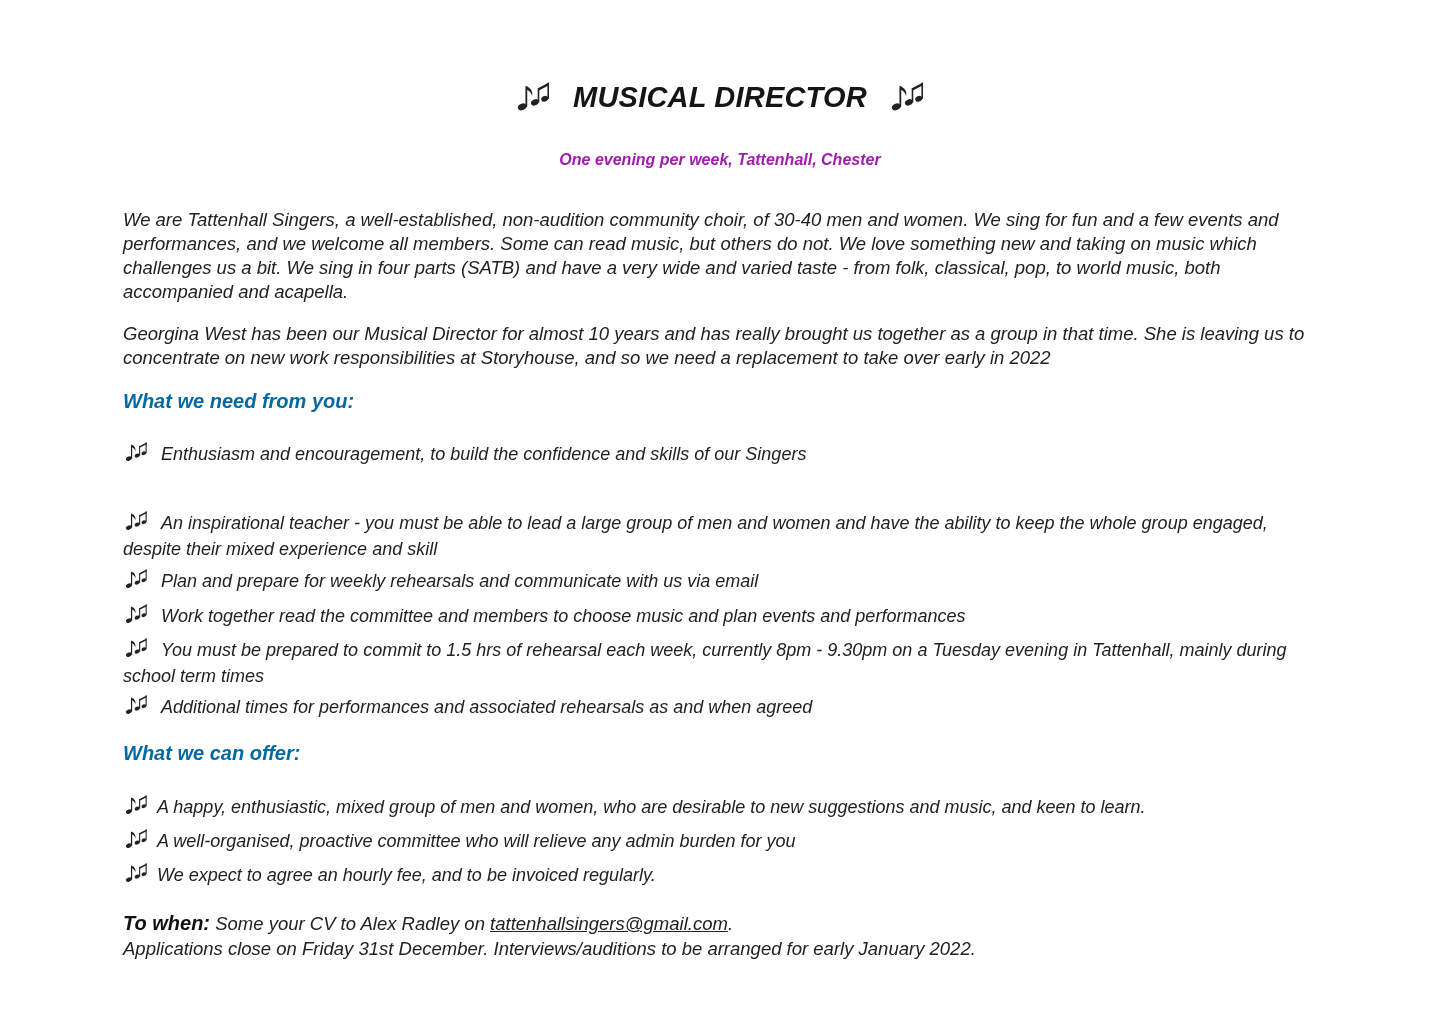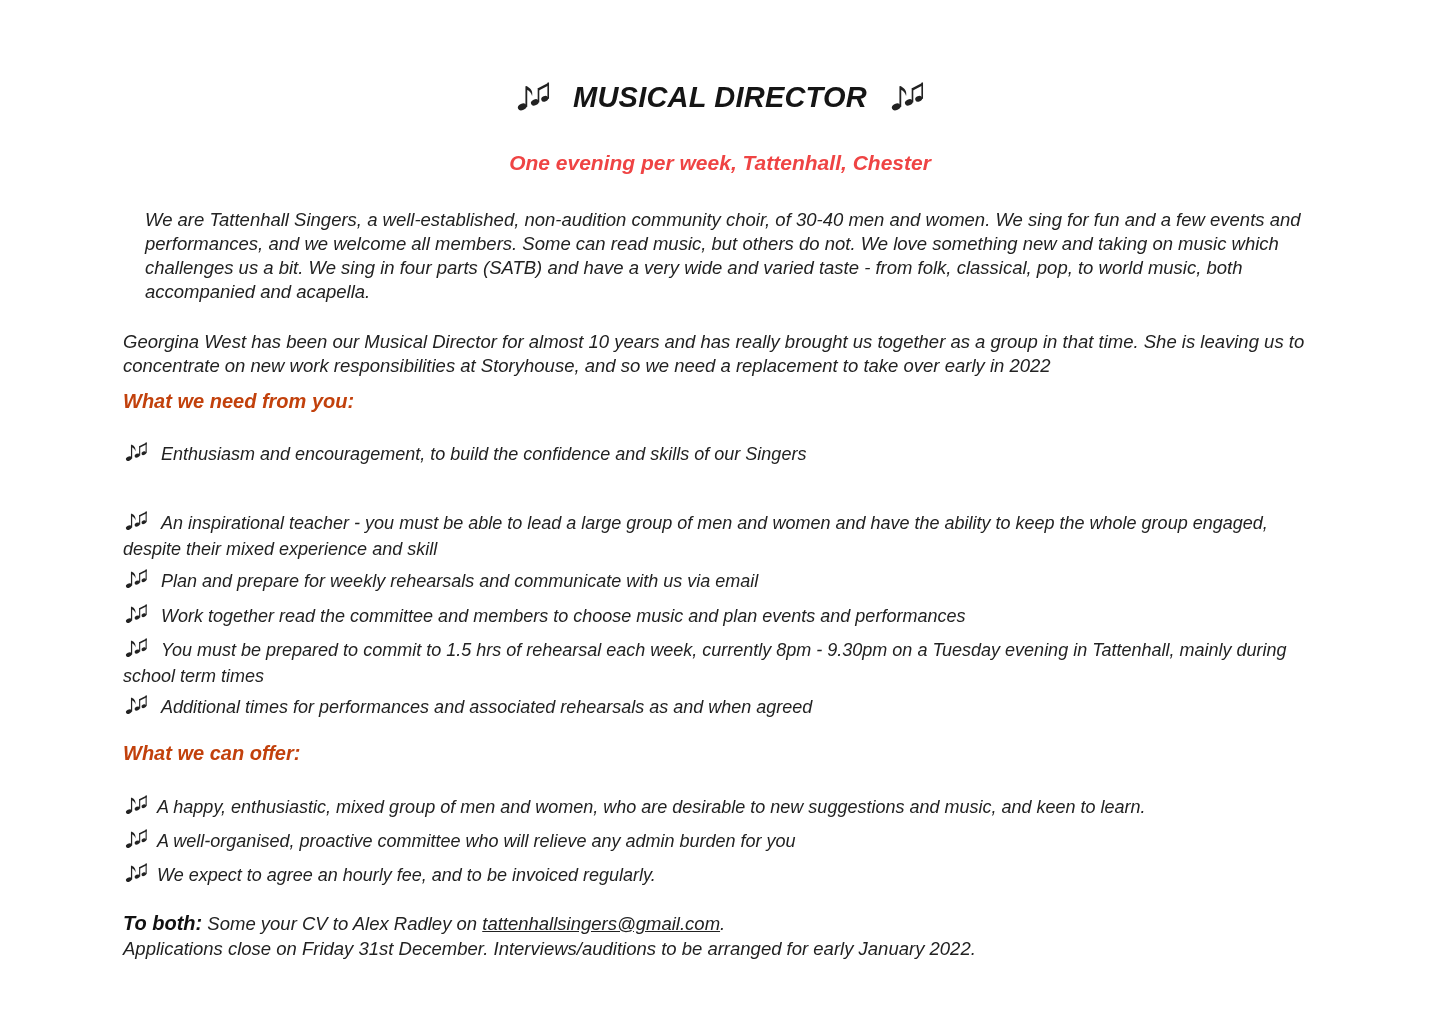--- a/index.html
+++ b/index.html
@@ -10,30 +10,30 @@
   .page { position: absolute; left: 0; top: 16px; width: 1336px; height: 1018px; font-style: italic; }
   .title-row {
     position: absolute; top: 62px; left: 0; width: 1440px;
     display: flex; justify-content: center; align-items: center; gap: 22px;
   }
   .title { font-size: 29px; font-weight: bold; letter-spacing: 0.2px; color: #151515; }
   .note-icon { display: inline-block; width: 36px; height: 38px; }
   .note-icon svg { width: 100%; height: 100%; }
   .subtitle {
     position: absolute; top: 135px; left: 0; width: 1440px; text-align: center;
-    font-size: 21px; font-weight: bold; color: #ef4444;
+    font-size: 16px; font-weight: bold; color: #a21caf;
   }
   .para {
     position: absolute; left: 123px; width: 1200px;
     font-size: 18.5px; line-height: 24px; color: #222;
   }
-  .p1 { top: 192px; margin-left: 22px; }
-  .p2 { top: 306px; margin-top: 8px; }
+  .p1 { top: 192px; }
+  .p2 { top: 306px; }
   .heading {
-    position: absolute; left: 123px; font-size: 20px; font-weight: bold; color: #c2410c;
+    position: absolute; left: 123px; font-size: 20px; font-weight: bold; color: #0369a1;
   }
   .h-need { top: 374px; }
   .h-offer { top: 726px; }
   .bullet {
     position: absolute; left: 123px; width: 1200px;
     font-size: 18px; line-height: 26px; color: #222;
   }
   .bullet .b-icon {
     display: inline-block; width: 26px; height: 24px; vertical-align: -4px; margin-right: 12px;
   }
@@ -126,18 +126,18 @@
         </svg></span><span>A well-organised, proactive committee who will relieve any admin burden for you</span>
   </div>
   <div class="bullet tight" style="top:845px">
     <span class="b-icon"><svg>
           <use href="#notes"></use>
         </svg></span><span>We expect to agree an hourly fee, and to be invoiced regularly.</span>
   </div>
 
   <div class="apply">
     <div>
-      <span class="label">To both:</span><span> Some your CV to Alex Radley on </span><a title="tattenhallsingers@gmail.com">tattenhallsingers@gmail.com</a><span>.</span>
+      <span class="label">To when:</span><span> Some your CV to Alex Radley on </span><a title="tattenhallsingers@gmail.com">tattenhallsingers@gmail.com</a><span>.</span>
     </div>
     <div>Applications close on Friday 31st December.  Interviews/auditions to be arranged for early January 2022.</div>
   </div>
 
 </div>
 
 </body></html>

